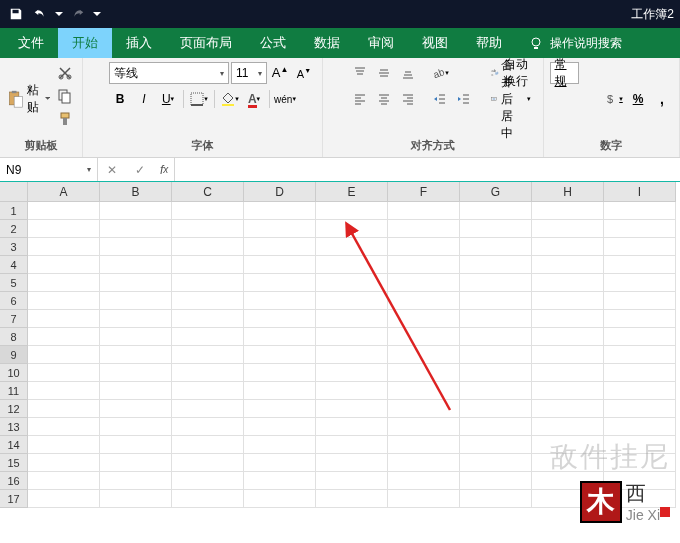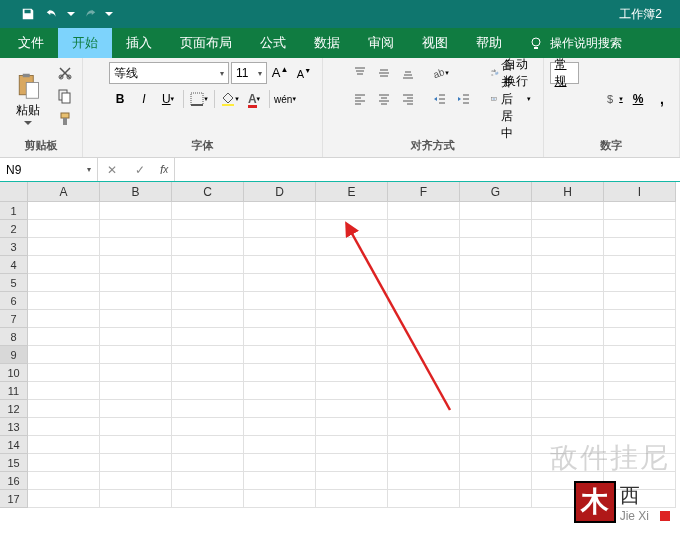--- a/index.html
+++ b/index.html
@@ -1,35 +1,35 @@
 <!DOCTYPE html>
 <html><head>
 <meta charset="utf-8">
 <style>
   * { box-sizing: border-box; margin: 0; padding: 0; }
   body { font-family: "Microsoft YaHei", "Segoe UI", sans-serif; font-size: 12px; background: #fff; width: 680px; height: 543px; overflow: hidden; position: relative; }
   
-  .title-bar { background: #0f766e; height: 28px; display: flex; align-items: center; padding: 0 18px; color: #fff; }
+  .title-bar { background: #0f172a; height: 28px; display: flex; align-items: center; padding: 0 6px; color: #fff; }
   .qat { display: flex; gap: 4px; align-items: center; }
   .qat-btn { width: 20px; height: 20px; display: flex; align-items: center; justify-content: center; cursor: pointer; }
   .qat-btn svg { fill: #fff; }
   .title-text { margin-left: auto; color: #fff; font-size: 12px; }
   
   .ribbon-tabs { background: #107c41; height: 30px; display: flex; align-items: flex-end; padding-left: 4px; }
   .tab { padding: 6px 14px; color: #fff; cursor: pointer; font-size: 13px; }
   .tab.active { background: #7dd3fc; color: #107c41; }
   .tell-me { display: flex; align-items: center; gap: 6px; padding: 6px 12px; color: #fff; }
   .bulb-icon { width: 16px; height: 16px; }
   
   .ribbon { background: #f3f3f3; border-bottom: 1px solid #d4d4d4; height: 100px; display: flex; }
   .group { border-right: 1px solid #e1e1e1; padding: 4px 6px 2px 6px; display: flex; flex-direction: column; }
   .group-content { flex: 1; display: flex; gap: 4px; }
   .group-label { text-align: center; font-size: 11px; color: #555; padding: 2px 0; position: relative; font-weight: bold; }
   
-  .big-btn { display: flex; flex-direction: column; align-items: center; justify-content: center; width: 44px; gap: 2px; cursor: pointer; }
+  .big-btn { display: flex; flex-direction: row; align-items: center; justify-content: center; width: 44px; gap: 2px; cursor: pointer; }
   .big-btn-icon { width: 28px; height: 28px; }
   .btn-row { display: flex; gap: 2px; align-items: center; padding-left: 20px; }
   .sm-btn { width: 22px; height: 22px; display: flex; align-items: center; justify-content: center; cursor: pointer; border: 1px solid transparent; }
   
   .font-box, .size-box { background: #fff; border: 1px solid #ababab; height: 22px; display: flex; align-items: center; padding: 0 4px; font-size: 12px; }
   .font-box { width: 120px; }
   .size-box { width: 36px; }
   .dd-arrow { margin-left: auto; font-size: 8px; color: #555; }
   
   .col-btns { display: flex; flex-direction: column; gap: 1px; }
@@ -53,21 +53,21 @@
   .grid { position: absolute; left: 28px; top: 20px; }
   .grow { display: flex; }
   .cell { width: 72px; height: 18px; border-right: 1px solid #e0e0e0; border-bottom: 1px solid #e0e0e0; }
 
   .arrow-annotation { position: absolute; pointer-events: none; }
   .watermark { position: absolute; right: 10px; bottom: 20px; display: flex; flex-direction: column; align-items: flex-end; }
   .wm-text { font-size: 28px; color: rgba(150,150,150,0.4); letter-spacing: 2px; font-weight: 300; }
   .wm-stamp { display: flex; align-items: center; gap: 4px; margin-top: 4px; }
   .stamp-box { width: 42px; height: 42px; background: #b01818; border: 2px solid #000; display: flex; align-items: center; justify-content: center; color: #fff; font-size: 28px; font-weight: bold; }
   .stamp-side { display: flex; flex-direction: column; font-size: 14px; color: #333; }
-  .stamp-side .r { display: flex; align-items: center; gap: 11px; font-size: 12px; color: #888; }
+  .stamp-side .r { display: flex; align-items: flex-start; gap: 0; font-size: 14px; color: #888; }
   .red-dot { width: 10px; height: 10px; background: #d22; }
 </style>
 </head>
 <body>
 
 <div class="title-bar">
   <div class="qat">
     <div class="qat-btn">
       <svg width="14" height="14" viewBox="0 0 16 16">
           <path d="M2 2h10l2 2v10H2V2zm2 1v4h7V3H4zm1 7h6v3H5v-3z"></path>

